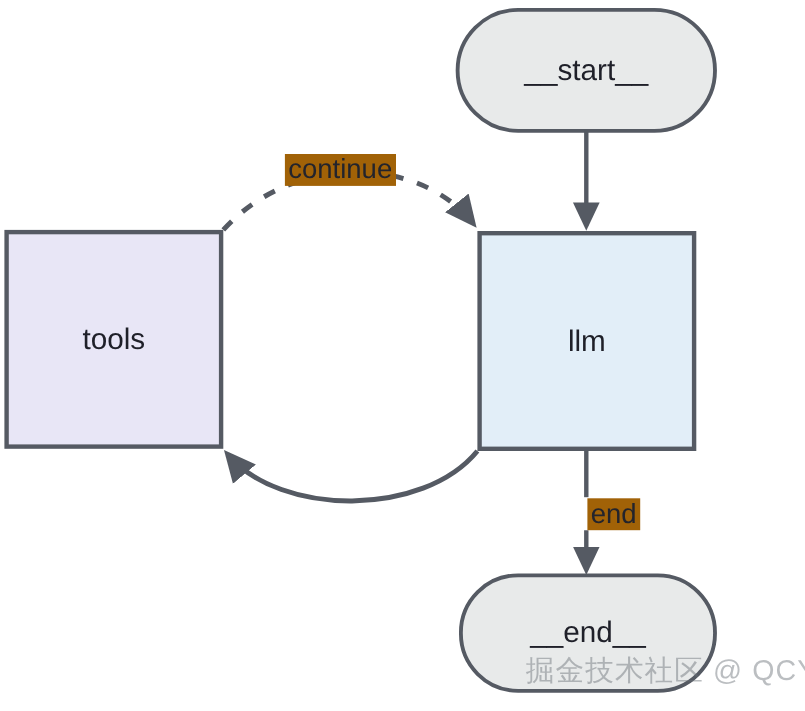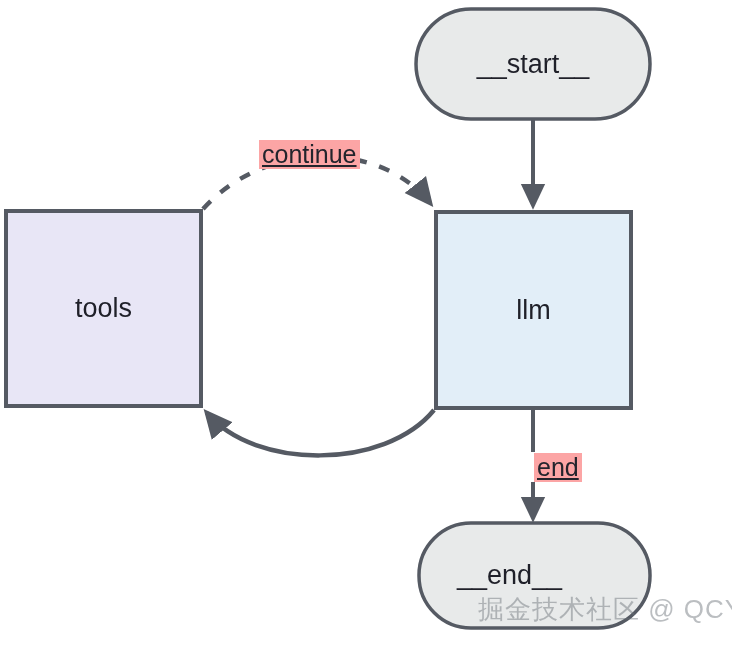--- a/index.html
+++ b/index.html
@@ -37,24 +37,23 @@
     font-size: 27px;
     font-family: "Liberation Sans", sans-serif;
     white-space: nowrap;
     pointer-events: none;
   }
   .edge-label {
     position: absolute;
     color: #23242c;
     font-size: 25px;
     font-family: "Liberation Sans", sans-serif;
-    background: #fca5a5;
+    background: #a16207;
     white-space: nowrap;
     padding: 0 3px;
-    text-decoration: underline;
   }
   #watermark-text {
     position: absolute;
     left: 478px;
     top: 592px;
     font-size: 26px;
     font-family: "Liberation Sans", sans-serif;
     color: rgba(105, 110, 118, 0.45);
     white-space: nowrap;
     letter-spacing: 1px;
@@ -109,21 +108,21 @@
       <path d="M 533 482 L 533 518" fill="none" stroke="#555a63" stroke-width="4" marker-end="url(#arrow-solid)"></path>
     </g>
   </svg>
 
   <div class="node-label" style="left:416px; top:9px; width:234px; height:110px;">__start__</div>
 
   <div class="node-label" style="left:6px; top:211px; width:195px; height:195px;">tools</div>
 
   <div class="node-label" style="left:436px; top:212px; width:195px; height:196px;">llm</div>
 
-  <div class="node-label" style="left:394px; top:523px; width:231px; height:105px;">__end__</div>
+  <div class="node-label" style="left:419px; top:523px; width:231px; height:105px;">__end__</div>
 
   <div class="edge-label" style="left:259px; top:140px;">continue</div>
 
   <div class="edge-label" style="left:534px; top:453px;">end</div>
 
   <div id="watermark-text">掘金技术社区 @ QCY</div>
 
 </div>
 
 </body></html>

